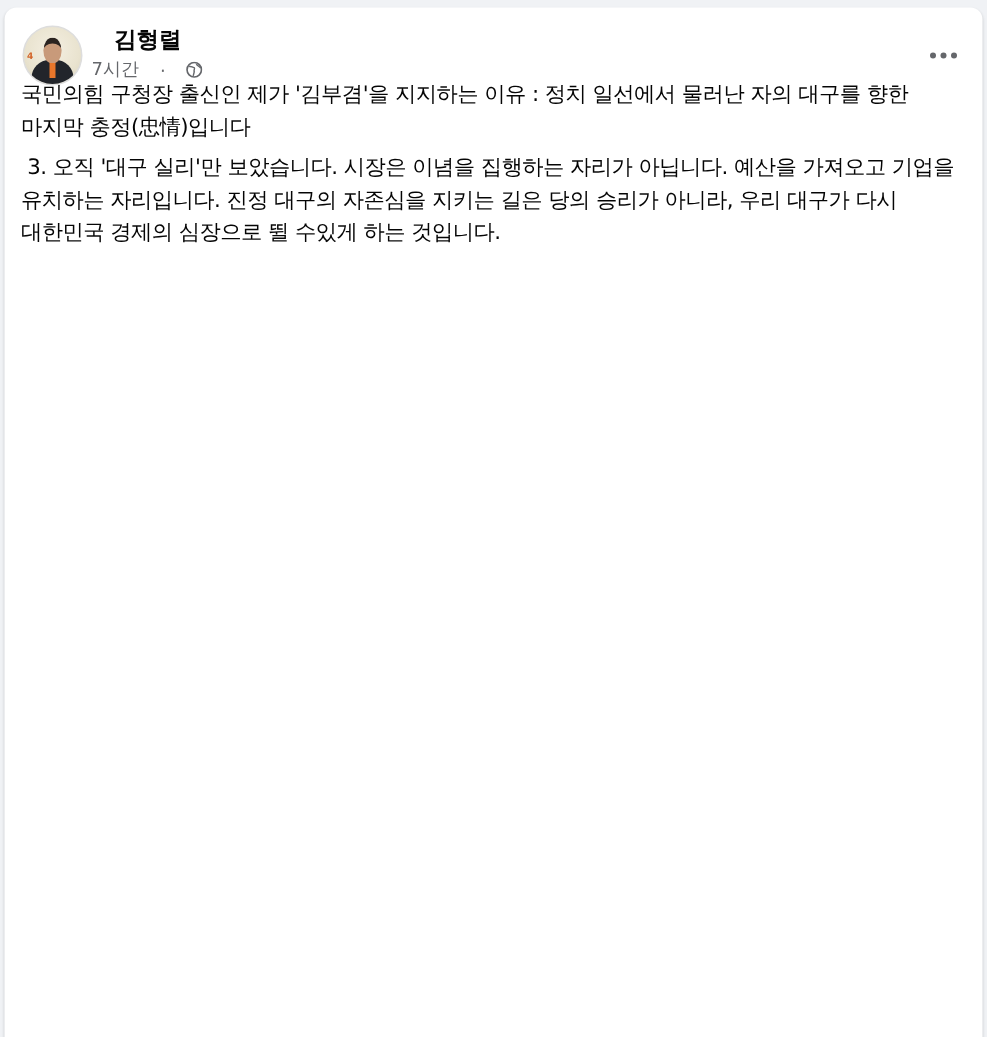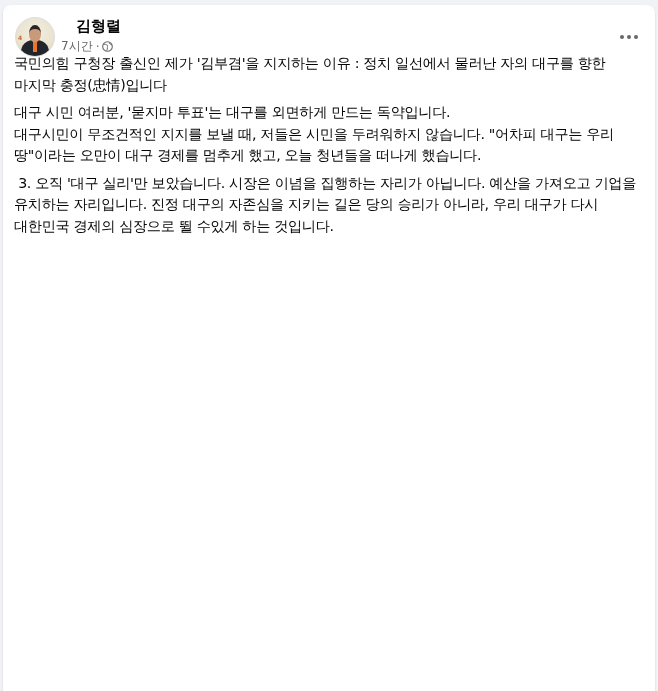--- a/index.html
+++ b/index.html
@@ -34,21 +34,21 @@
     position: absolute; left: 17px; top: 22px; width: 4px; height: 12px;
     background: #e8762b;
   }
   .avatar .deco { position: absolute; left: 2px; top: 16px; font-size: 6px; color: #d3652a; font-weight: bold; }
   .author {
     position: absolute; left: 58px; top: 12px;
     font-size: 15px; font-weight: bold; color: #050505; margin-left: 15px;
   }
   .meta {
     position: absolute; left: 58px; top: 33px;
-    font-size: 12px; color: #65676b; display: flex; align-items: center; gap: 3px;
+    font-size: 12px; color: #65676b; display: flex; align-items: center; gap: 14px;
   }
   .globe {
     display: inline-block; width: 11px; height: 11px; position: relative;
   }
   .more {
     position: absolute; right: 12px; top: 22px;
     width: 28px; height: 20px; display: flex; align-items: center; justify-content: center; gap: 3px;
     cursor: pointer;
   }
   .more span { width: 4px; height: 4px; border-radius: 50%; background: #65676b; display: block; }
@@ -84,17 +84,15 @@
     </div>
     <div class="more">
       <span></span>
       <span></span>
       <span></span>
     </div>
   </div>
 
   <div class="body-text">
     <p class="para">국민의힘 구청장 출신인 제가 '김부겸'을 지지하는 이유 : 정치 일선에서 물러난 자의 대구를 향한 마지막 충정(忠情)입니다</p>
-    <p class="para">대구 시민 여러분, '묻지마 투표'는 대구를 외면하게 만드는 독약입니다.
-대구시민이 무조건적인 지지를 보낼 때, 저들은 시민을 두려워하지 않습니다. "어차피 대구는 우리 땅"이라는 오만이 대구 경제를 멈추게 했고, 오늘 청년들을 떠나게 했습니다.</p>
     <p class="para"> 3. 오직 '대구 실리'만 보았습니다. 시장은 이념을 집행하는 자리가 아닙니다. 예산을 가져오고 기업을 유치하는 자리입니다. 진정 대구의 자존심을 지키는 길은 당의 승리가 아니라, 우리 대구가 다시 대한민국 경제의 심장으로 뛸 수있게 하는 것입니다.</p>
   </div>
 </div>
 
 </body></html>

